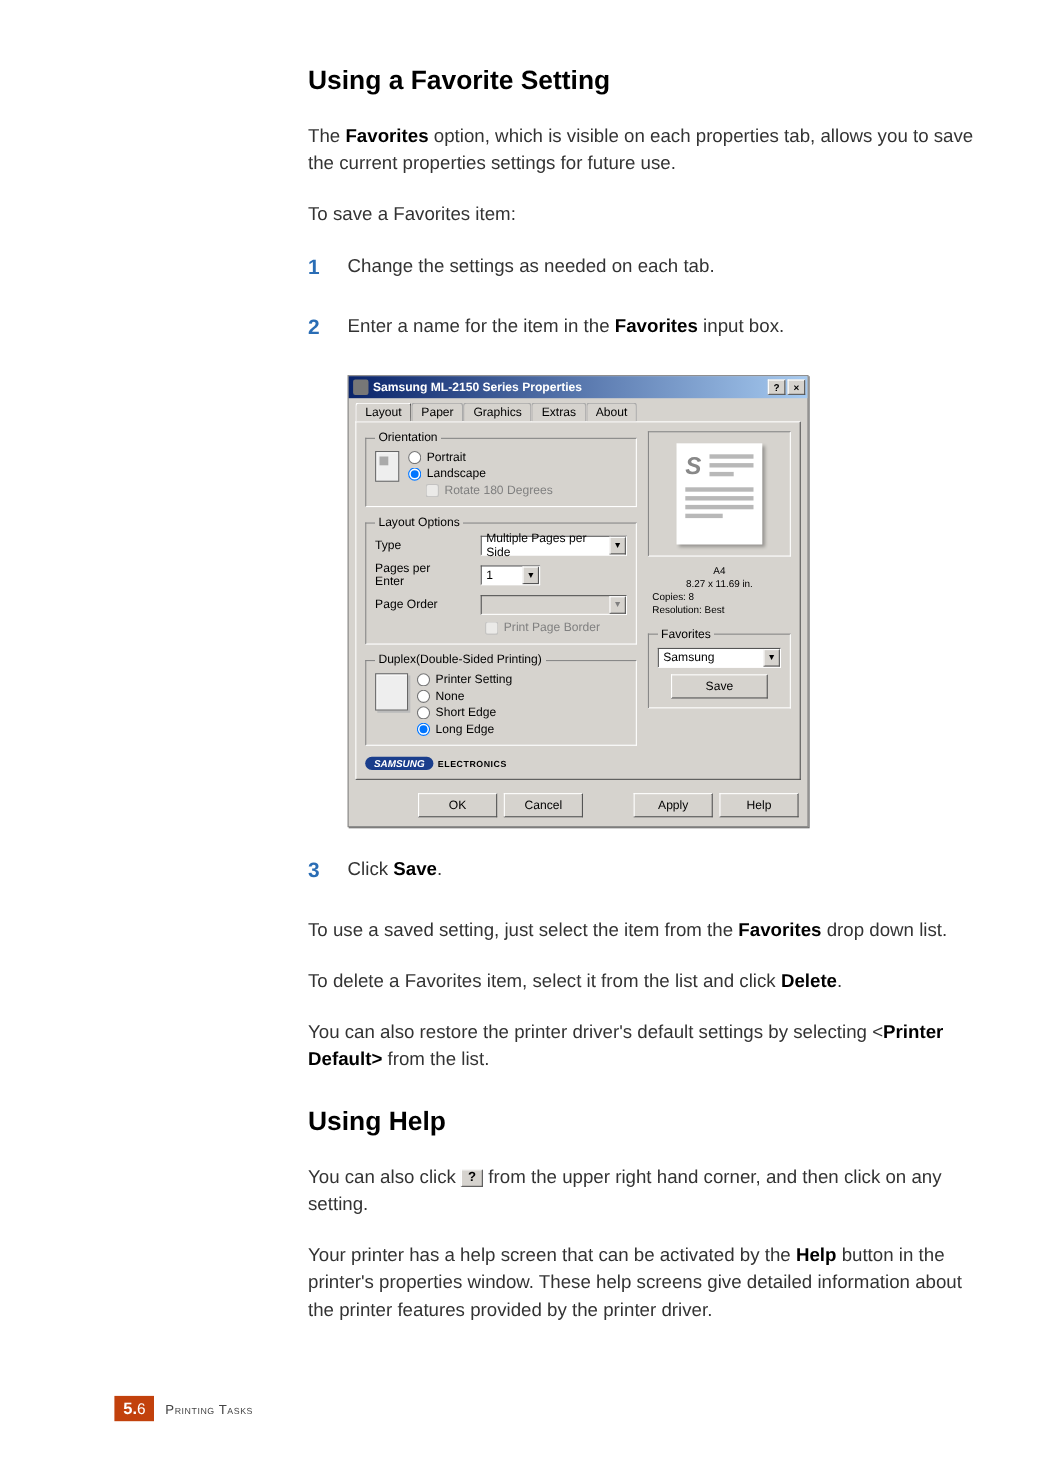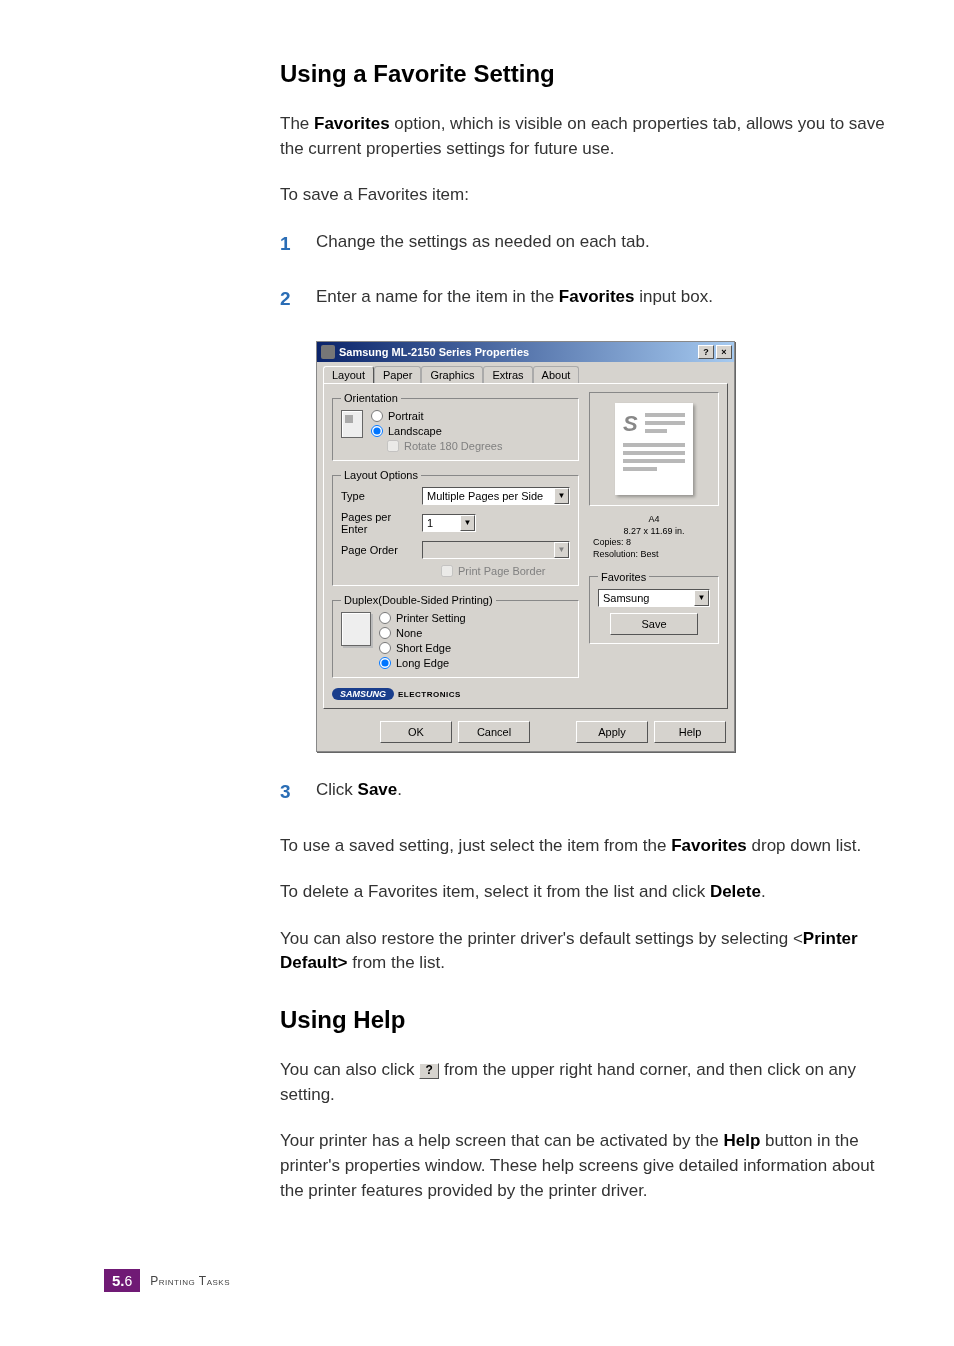--- a/index.html
+++ b/index.html
@@ -152,21 +152,21 @@
   .orient-icon::after {
     content:"";
     position:absolute; left:3px; top:4px;
     width:8px; height:8px; background:#aaa;
   }
   .radio-col { display: flex; flex-direction: column; gap: 3px; }
   .radio-row, .check-row { display: flex; align-items: center; gap: 5px; font-size: 11px; }
   .check-row.disabled, .radio-row.disabled { color: #808080; padding-left: 16px; }
   input[type=radio], input[type=checkbox] { width: 12px; height: 12px; }
 
-  .layopt-row { display: flex; align-items: center; margin-bottom: 6px; gap: 3px; }
+  .layopt-row { display: flex; align-items: center; margin-bottom: 6px; gap: 18px; }
   .layopt-row label { width: 78px; font-size: 11px; }
   .combo {
     flex: 1;
     border: 1px solid;
     border-color: #555 #fff #fff #555;
     background: #fff;
     height: 18px;
     display: flex;
     align-items: center;
     font-size: 11px;
@@ -275,21 +275,21 @@
   
   .footer {
     position: absolute;
     left: 104px;
     bottom: 54px;
     display: flex;
     align-items: center;
     gap: 10px;
   }
   .page-badge {
-    background: #701a75;
+    background: #c2410c;
     color: #fff;
     padding: 3px 8px;
     font-size: 15px;
     font-weight: bold;
   }
   .page-badge .pg { font-weight: normal; font-size: 14px; }
   .footer-label {
     font-size: 12px;
     letter-spacing: 0.5px;
     color: #444;

